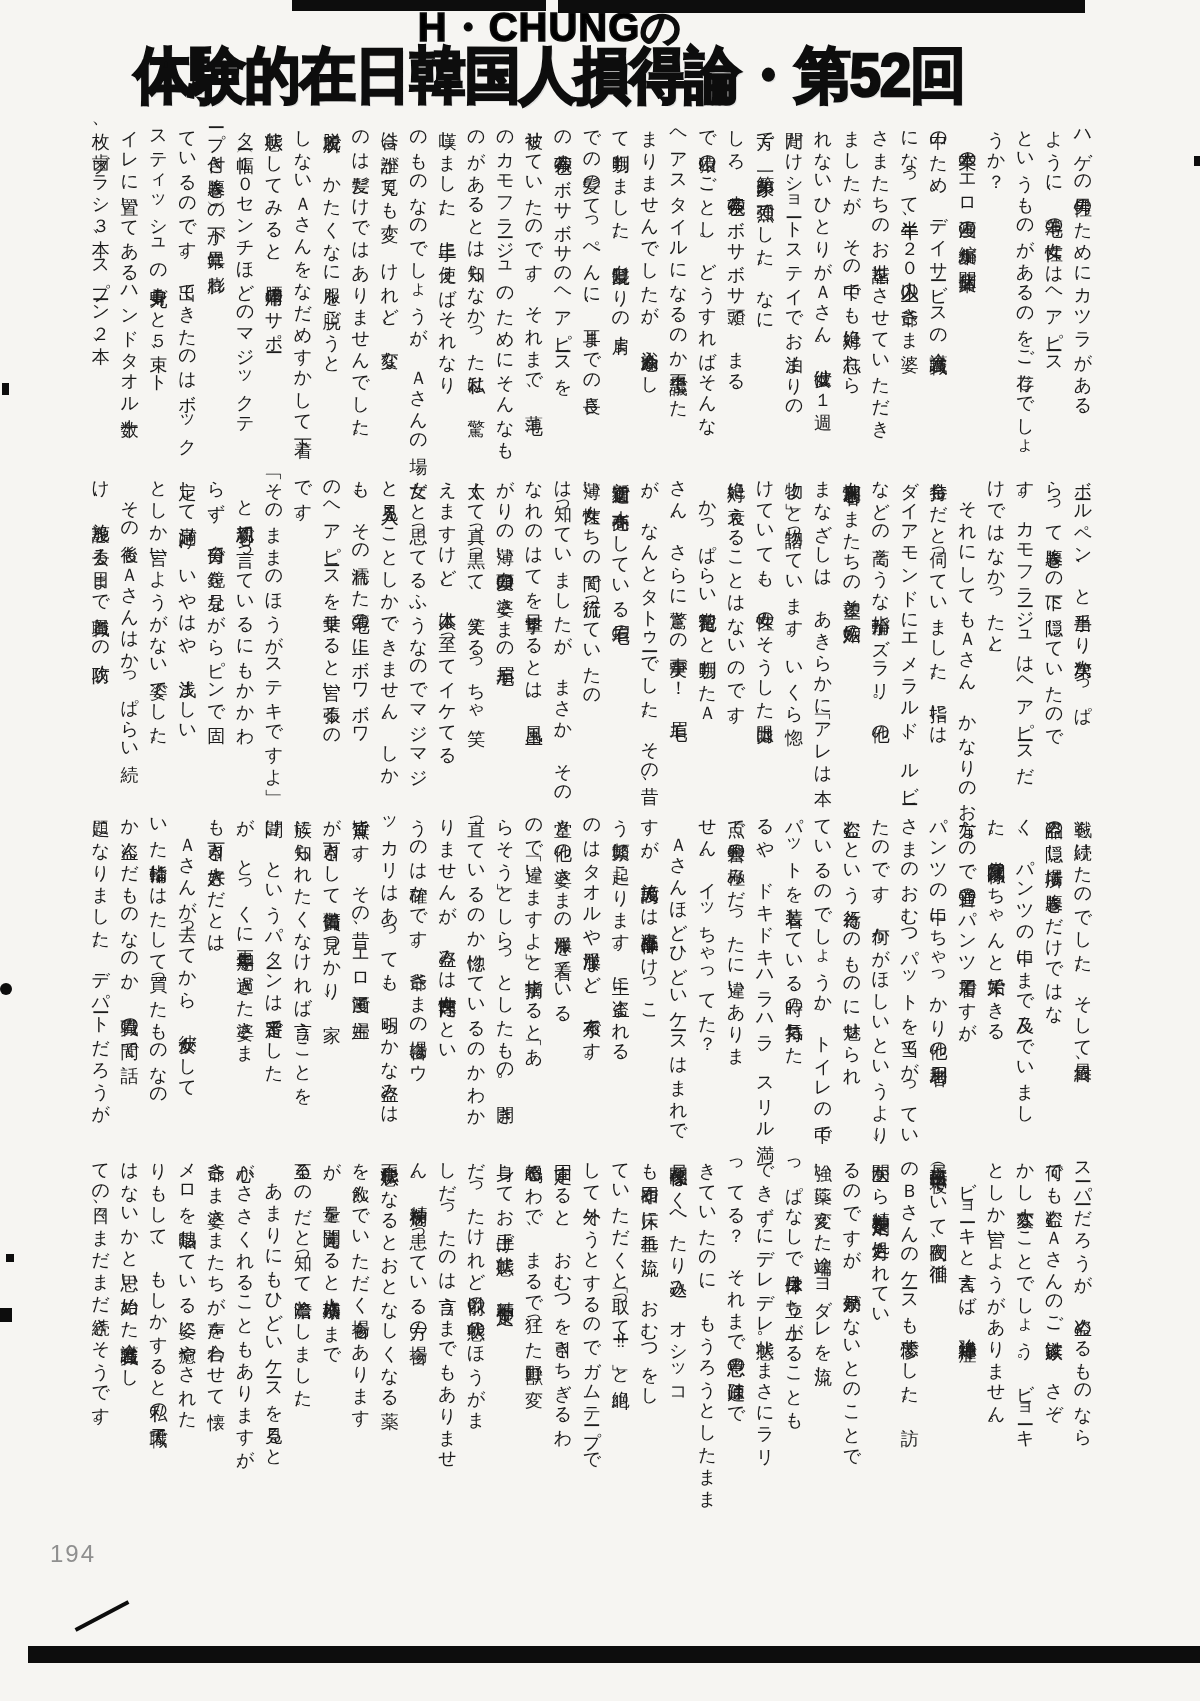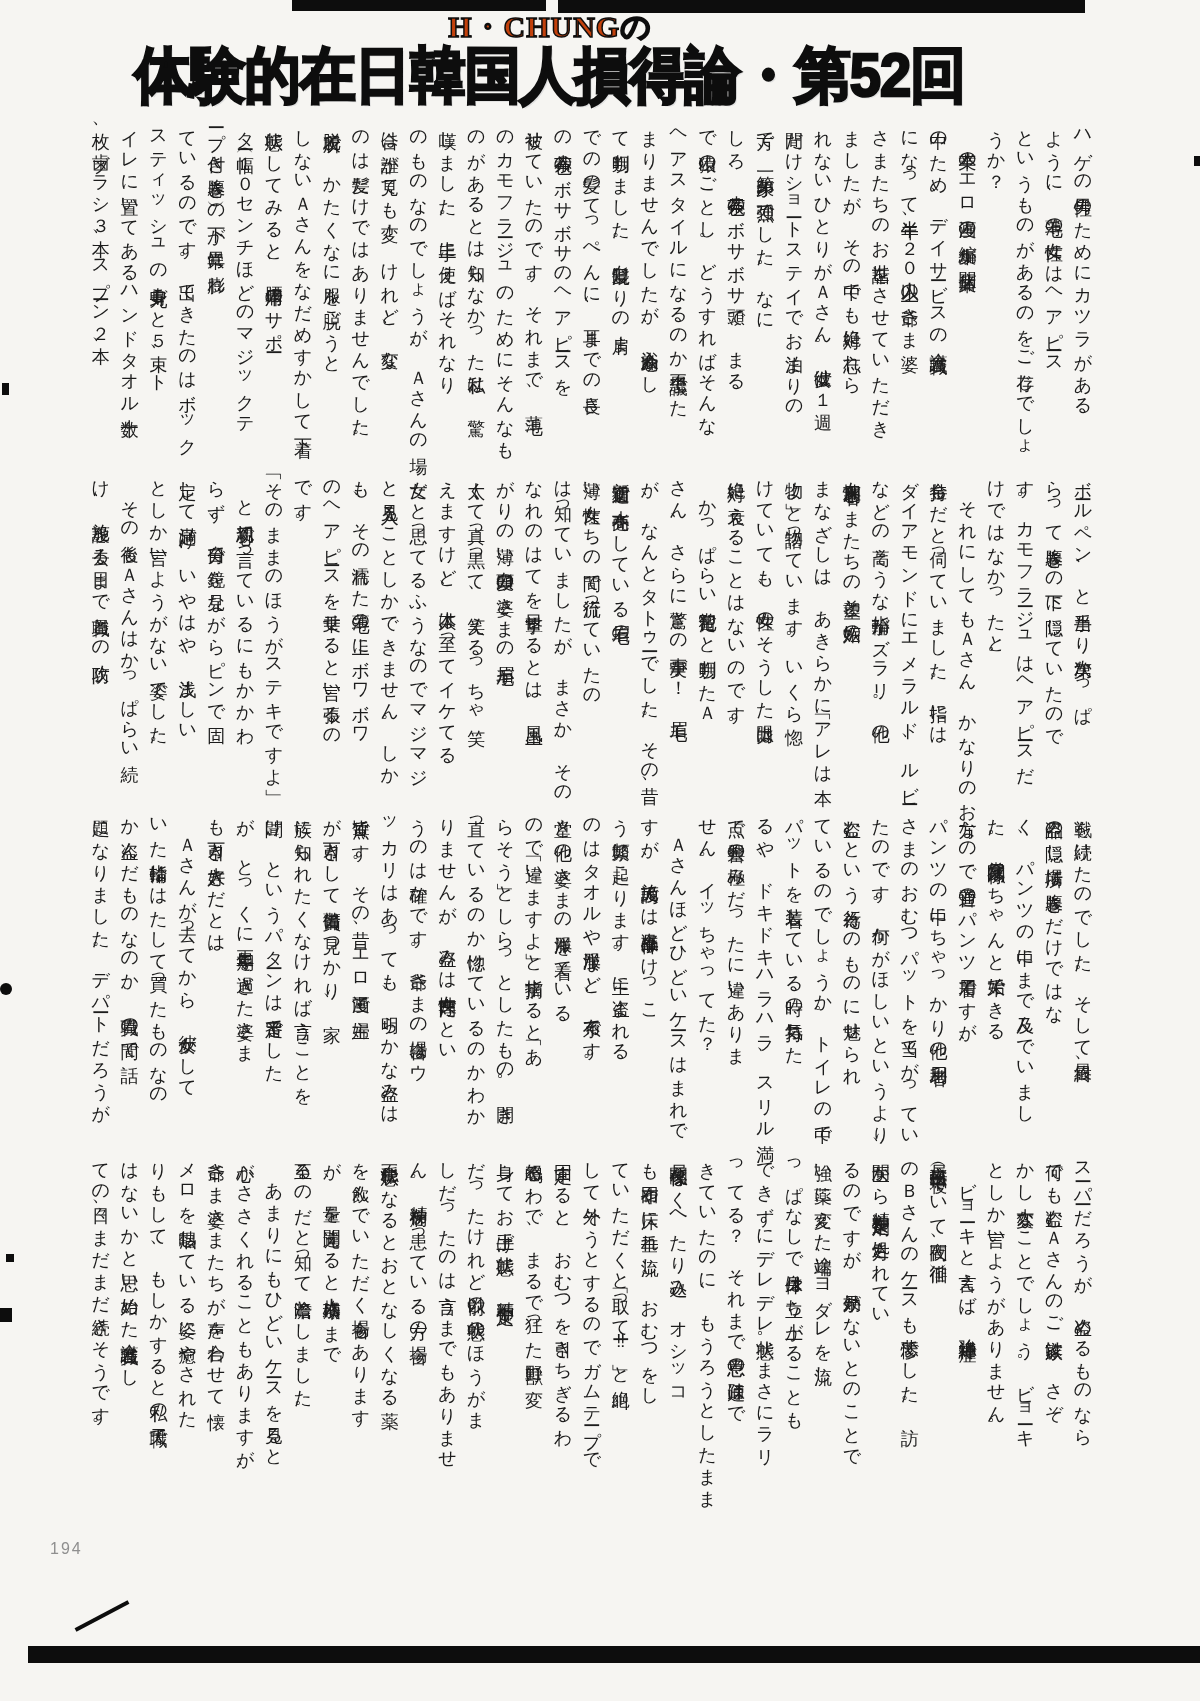--- a/index.html
+++ b/index.html
@@ -28,24 +28,23 @@
   .mark-3{left:6px;top:1254px;width:8px;height:8px;}
   .mark-4{left:0px;top:1308px;width:12px;height:14px;}
   .mark-5{left:1194px;top:156px;width:6px;height:10px;}
 
   
   .header{
     position:absolute;left:0;top:10px;width:1100px;
     text-align:center;
   }
   .author-line{
-    font-size:30px;font-weight:900;letter-spacing:1px;
-    color:#c2410c;-webkit-text-stroke:1.5px #0d0d0d;
+    font-size:40px;font-weight:900;letter-spacing:1px;
+    color:#000000;-webkit-text-stroke:1.5px #0d0d0d;
     line-height:34px;
-    font-family:Liberation Serif, serif;
   }
   .main-title{
     font-size:56px;font-weight:900;letter-spacing:-1px;
     color:#0d0d0d;-webkit-text-stroke:2.5px #0d0d0d;
     line-height:62px;
     transform:scaleY(1.08);
     text-shadow:2px 2px 0 #e0e0e0;
     white-space:nowrap;
   }
 
@@ -65,21 +64,21 @@
     line-height:28.9px;
     font-size:18px;letter-spacing:1.5px;
     color:#1c1c1c;
     font-weight:500;
     overflow:visible;
     white-space:nowrap;
   }
 
   .page-number{
     position:absolute;left:50px;top:1540px;
-    font-size:16px;letter-spacing:2px;color:#8f8f8f;
+    font-size:24px;letter-spacing:2px;color:#8f8f8f;
   }
 </style>
 </head>
 <body>
 
 <div class="page">
 
   <div class="bar bar-top-left"></div>
   <div class="bar bar-top-right"></div>
 

